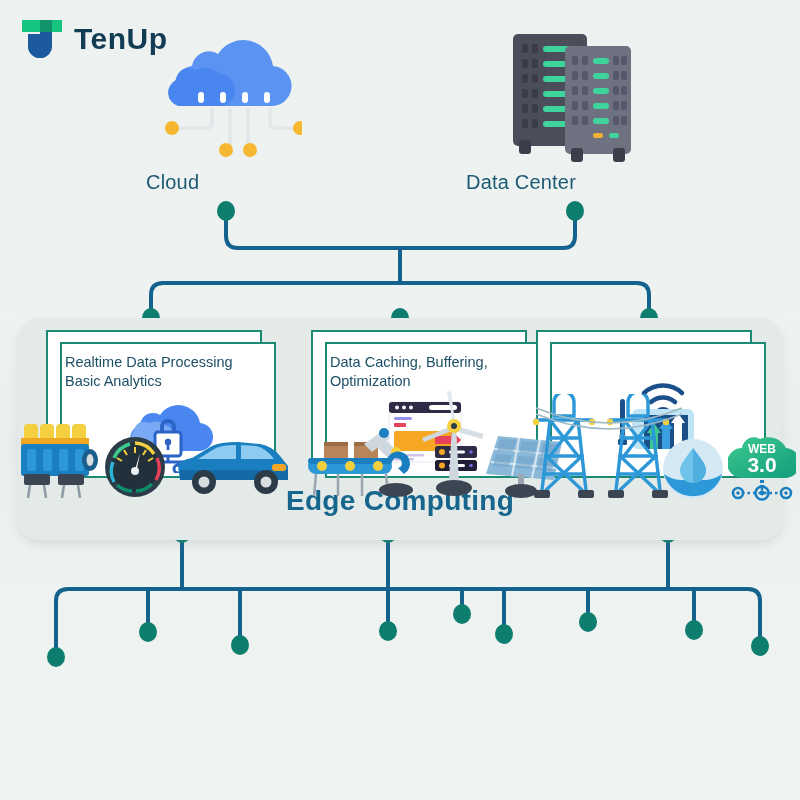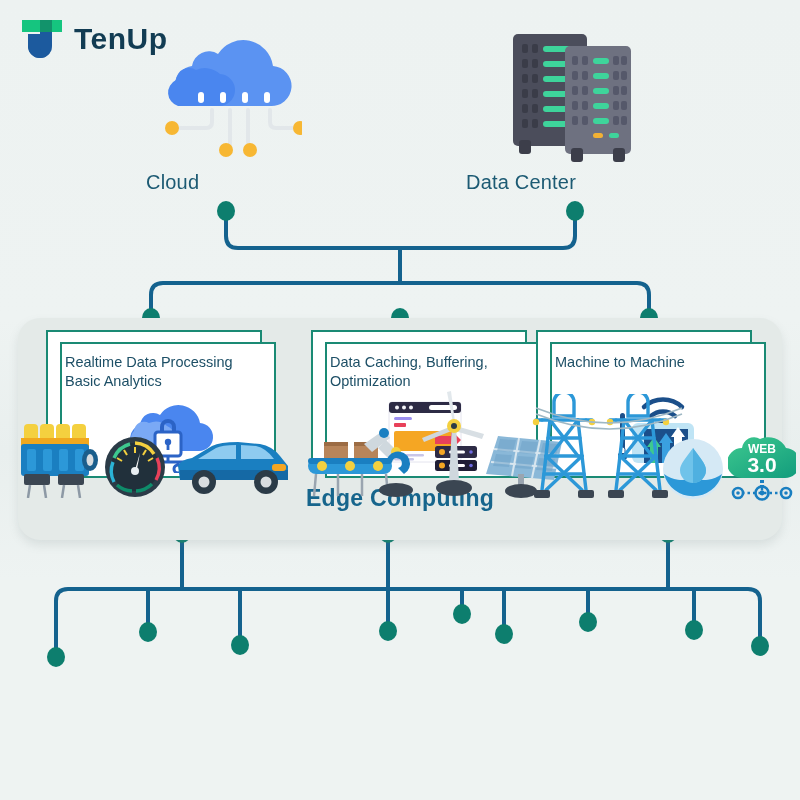--- a/index.html
+++ b/index.html
@@ -34,21 +34,21 @@
   #wires { position:absolute; left:0; top:0; width:800px; height:800px; }
 
   
   #edge-panel {
     left:18px; top:318px; width:764px; height:222px;
     background:#e4eae8; border-radius:22px;
     box-shadow:0 5px 10px rgba(120,140,140,.18);
   }
   #edge-title {
     position:absolute; left:0; top:485px; width:800px;
-    text-align:center; font-size:23px; font-weight:bold;
+    text-align:center; font-size:28px; font-weight:bold;
     color:#16658c; letter-spacing:.3px;
   }
 
   .card-wrap { position:absolute; top:330px; width:232px; height:148px; }
   .card-ghost {
     position:absolute; left:0; top:0; width:216px; height:136px;
     background:#ffffff; border:2px solid #1a8a74;
   }
   .card {
     position:absolute; left:14px; top:12px; width:216px; height:136px;
@@ -274,21 +274,20 @@
           <rect x="64" y="64" width="16" height="3" rx="1.5" fill="#ffffff"></rect>
           <circle cx="86" cy="65.5" r="1.8" fill="#6f6ae0"></circle>
         </svg>
       </div>
     </div>
   </div>
 
   <div class="card-wrap" style="left:536px;">
     <div class="card-ghost"></div>
     <div class="card">
-      <div class="card-title">Machine to Machine</div>
       <div class="card-art">
         <svg width="104" height="78" viewBox="0 0 104 78">
           <g fill="none" stroke="#1b4f8a" stroke-width="4.5" stroke-linecap="round">
             <path d="M38,20 a28,28 0 0 1 38,0"></path>
             <path d="M45,29 a18,18 0 0 1 24,0"></path>
             <path d="M52,38 a8,8 0 0 1 10,0"></path>
           </g>
           <rect x="14" y="26" width="5" height="40" rx="2.5" fill="#1b4f8a"></rect>
           <rect x="14" y="60" width="5" height="10" rx="2.5" fill="#ffffff" stroke="#1b4f8a" stroke-width="1"></rect>
           <rect x="12" y="66" width="9" height="6" rx="1.5" fill="#1b4f8a"></rect>

